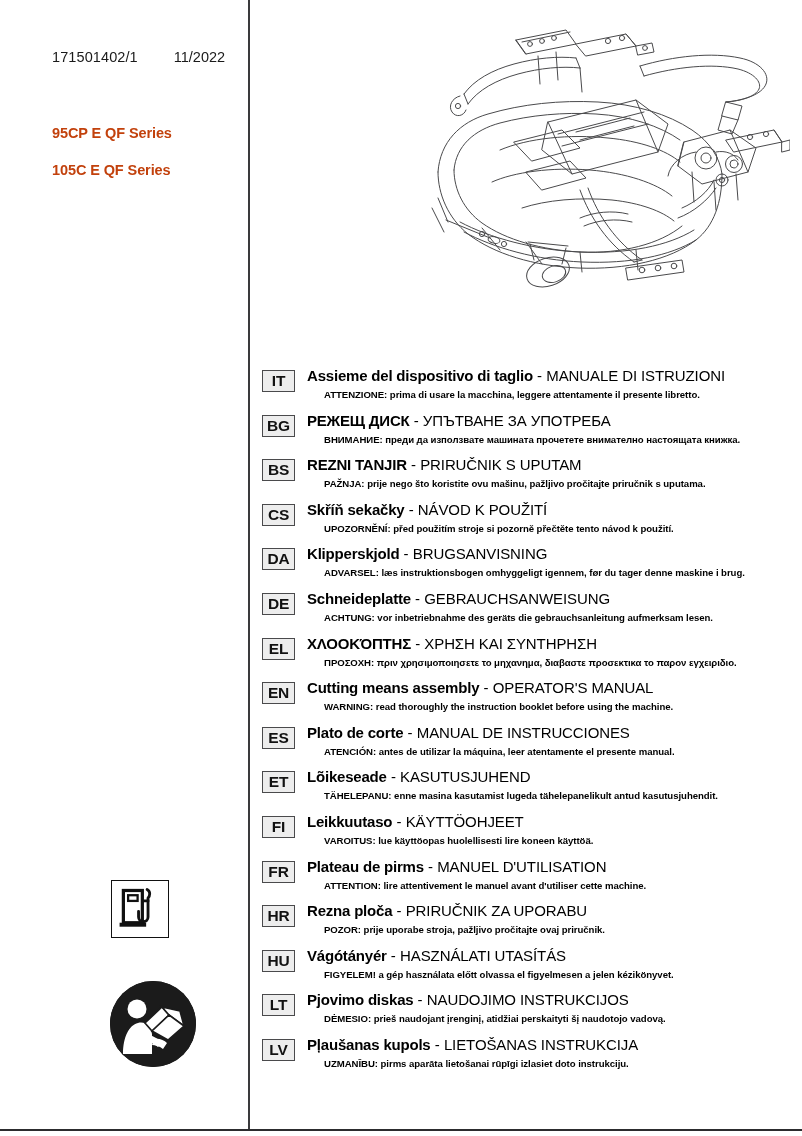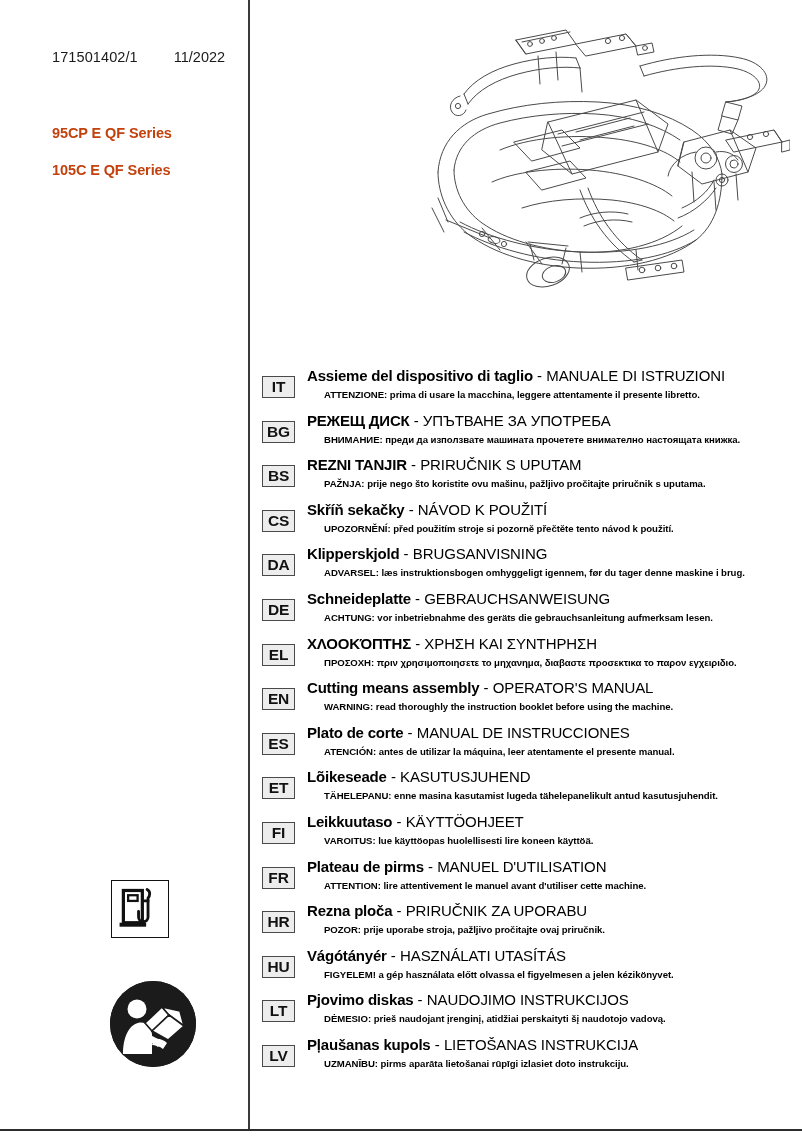--- a/index.html
+++ b/index.html
@@ -111,21 +111,21 @@
     top: 367px;
     width: 500px;
   }
   .lang-row {
     position: relative;
     height: 44.6px;
   }
   .lang-badge {
     position: absolute;
     left: 0;
-    top: 9px;
+    top: 3px;
     width: 33px;
     height: 22px;
     border: 1.5px solid #4a4a4c;
     background: #ededed;
     box-sizing: border-box;
     font-weight: bold;
     font-size: 15.5px;
     line-height: 19px;
     text-align: center;
     letter-spacing: -0.2px;

